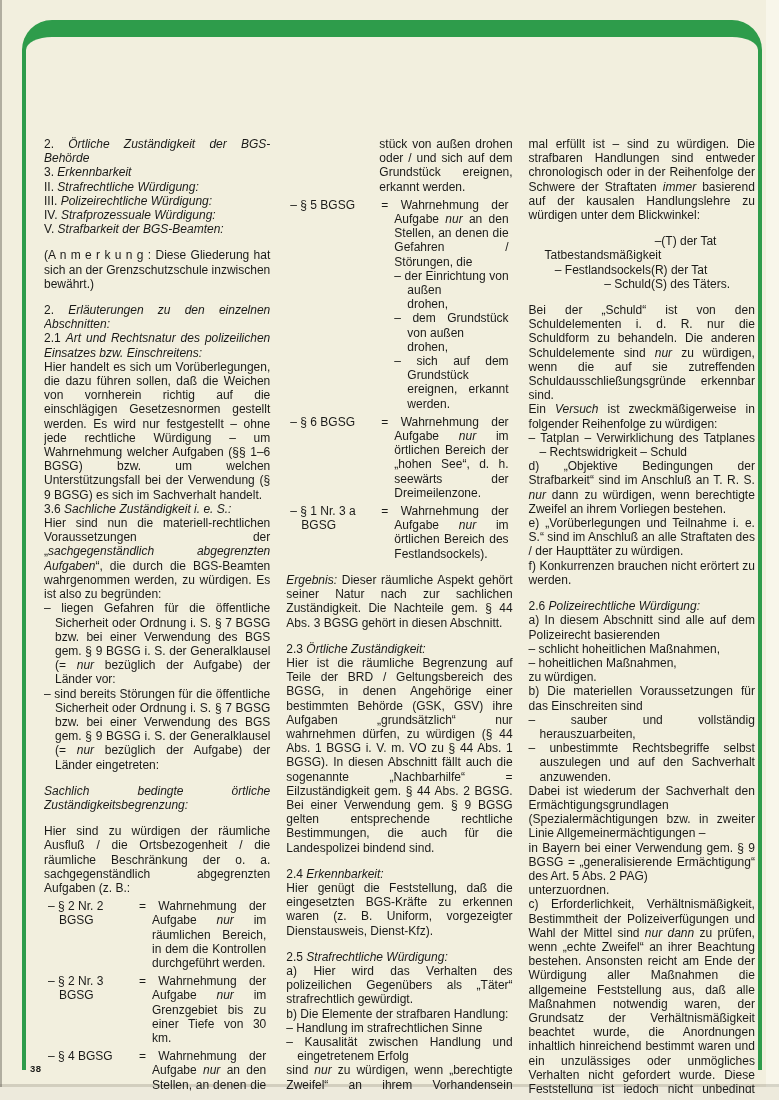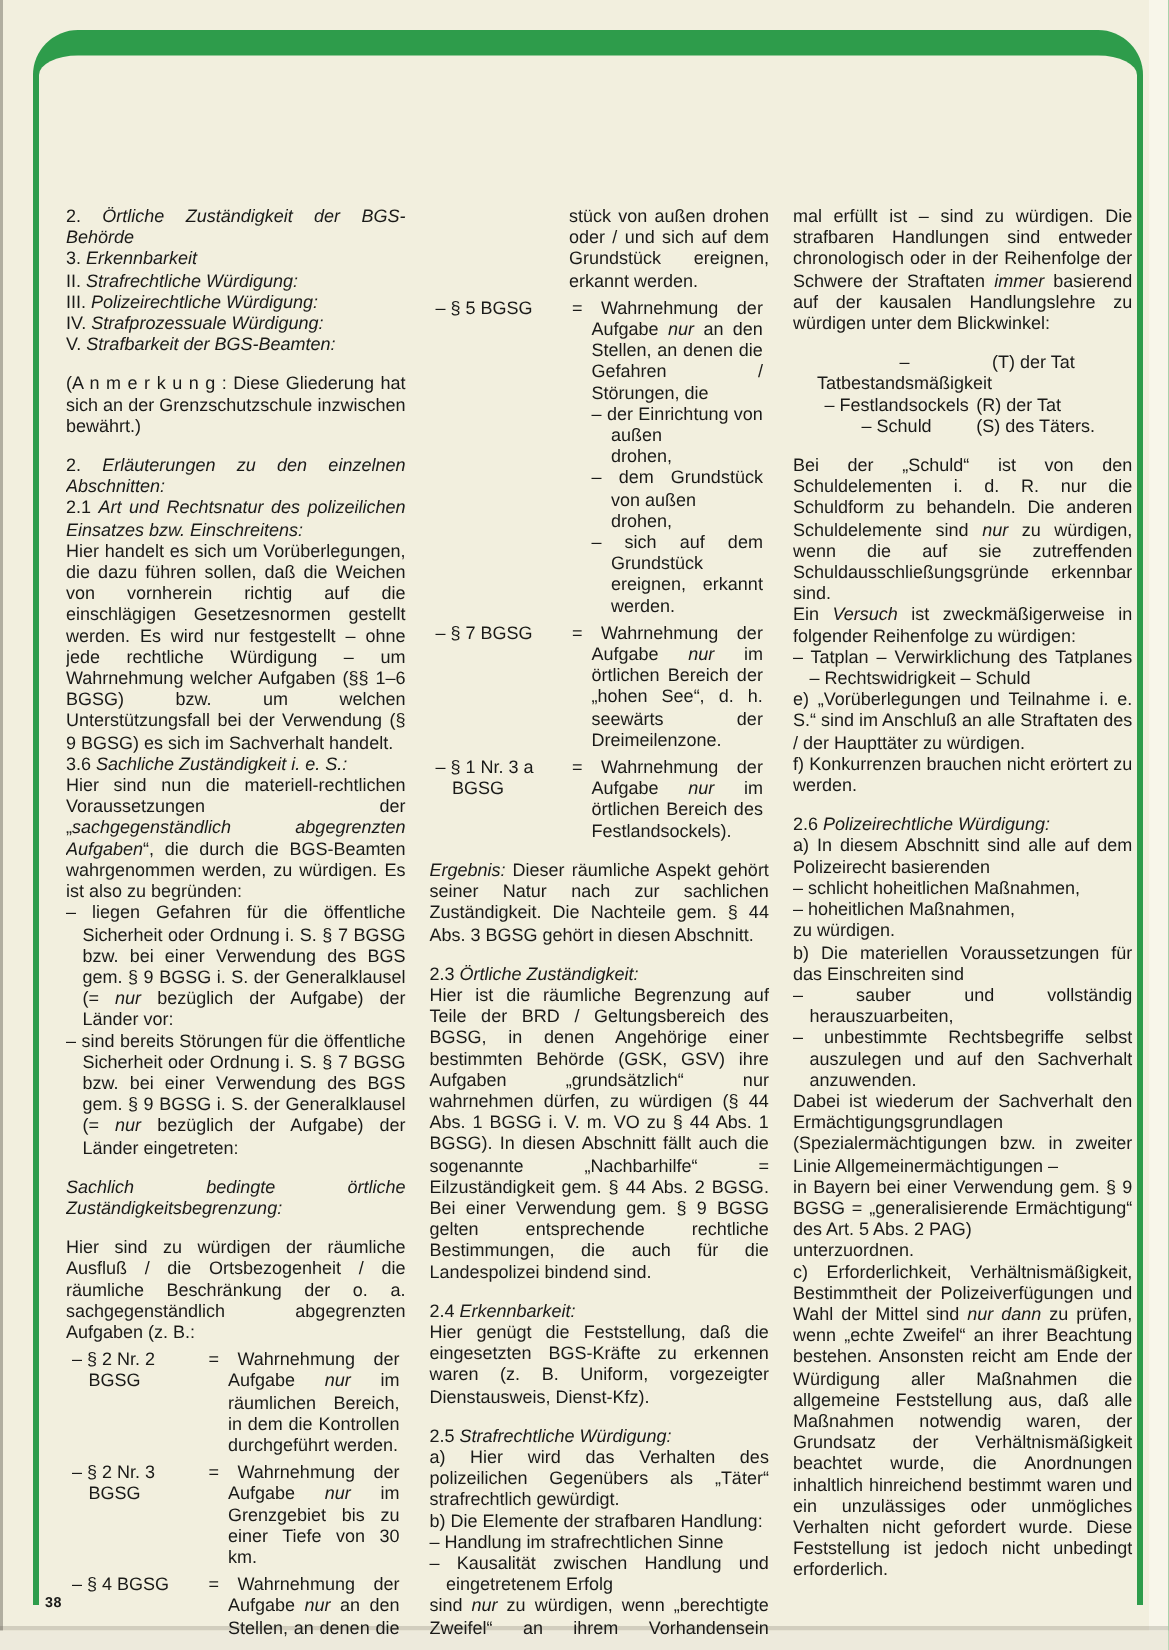--- a/index.html
+++ b/index.html
@@ -43,21 +43,21 @@
   .p{margin:0;white-space:pre-wrap;}
   .gap{margin-top:12px;}
   .hang{padding-left:11px;text-indent:-11px;}
   .cont{margin-left:93px;}
   .def{display:flex;margin:4px;}
   .def-label{width:80px;flex:none;white-space:pre-line;padding-left:11px;text-indent:-11px;text-align:left;}
   .def-body{flex:1 1 auto;min-width:0;}
   .def-body .p{padding-left:13px;text-indent:-13px;}
   .def-body .sub{margin-left:13px;}
   .row2{display:flex;}
-  .row2 .a{flex:1 1 auto;text-align:center;margin-left:16px;}
+  .row2 .a{flex:1 1 auto;text-align:right;margin-left:16px;}
   .row2 .b{flex:none;width:104px;text-align:left;}
   .i{font-style:italic;}
   .page-num{
     position:absolute;left:30px;top:1063px;
     font-size:9.5px;font-weight:bold;letter-spacing:.4px;
   }
 </style>
 </head>
 <body>
 
@@ -114,21 +114,21 @@
         <div class="def-body">
           <p class="p"><span>= Wahrnehmung der Aufgabe </span><span class="i">nur</span><span> an den Stellen, an denen die Gefahren / Störungen, die</span></p>
           <p class="p sub"><span>– der Einrichtung von außen
 drohen,</span></p>
           <p class="p sub"><span>– dem Grundstück von außen
 drohen,</span></p>
           <p class="p sub"><span>– sich auf dem Grundstück ereignen, erkannt werden.</span></p>
         </div>
       </div>
       <div class="def">
-        <div class="def-label">– § 7 BGSG</div>
+        <div class="def-label">– § 6 BGSG</div>
         <div class="def-body">
           <p class="p"><span>= Wahrnehmung der Aufgabe </span><span class="i">nur</span><span> im örtlichen Bereich der „hohen See“, d. h. seewärts der Dreimeilenzone.</span></p>
         </div>
       </div>
       <div class="def">
         <div class="def-label">– § 1 Nr. 3 a
 BGSG</div>
         <div class="def-body">
           <p class="p"><span>= Wahrnehmung der Aufgabe </span><span class="i">nur</span><span> im örtlichen Bereich des Festlandsockels).</span></p>
         </div>
@@ -155,20 +155,21 @@
         <span class="a"><span>– Festlandsockels</span></span>
         <span class="b"><span>(R) der Tat</span></span>
       </div>
       <div class="row2">
         <span class="a"><span>– Schuld</span></span>
         <span class="b"><span>(S) des Täters.</span></span>
       </div>
       <p class="p gap"><span>Bei der „Schuld“ ist von den Schuldelementen i. d. R. nur die Schuldform zu behandeln. Die anderen Schuldelemente sind </span><span class="i">nur</span><span> zu würdigen, wenn die auf sie zutreffenden Schuldausschließungsgründe erkennbar sind.</span></p>
       <p class="p"><span>Ein </span><span class="i">Versuch</span><span> ist zweckmäßigerweise in folgender Reihenfolge zu würdigen:</span></p>
       <p class="p hang"><span>– Tatplan – Verwirklichung des Tatplanes – Rechtswidrigkeit – Schuld</span></p>
+      <p class="p"><span>d) „Objektive Bedingungen der Strafbarkeit“ sind im Anschluß an T. R. S. </span><span class="i">nur</span><span> dann zu würdigen, wenn berechtigte Zweifel an ihrem Vorliegen bestehen.</span></p>
       <p class="p"><span>e) „Vorüberlegungen und Teilnahme i. e. S.“ sind im Anschluß an alle Straftaten des / der Haupttäter zu würdigen.</span></p>
       <p class="p"><span>f) Konkurrenzen brauchen nicht erörtert zu werden.</span></p>
       <p class="p gap"><span>2.6 </span><span class="i">Polizeirechtliche Würdigung:</span></p>
       <p class="p"><span>a) In diesem Abschnitt sind alle auf dem Polizeirecht basierenden</span></p>
       <p class="p hang"><span>– schlicht hoheitlichen Maßnahmen,</span></p>
       <p class="p hang"><span>– hoheitlichen Maßnahmen,</span></p>
       <p class="p"><span>zu würdigen.</span></p>
       <p class="p"><span>b) Die materiellen Voraussetzungen für das Einschreiten sind</span></p>
       <p class="p hang"><span>– sauber und vollständig herauszuarbeiten,</span></p>
       <p class="p hang"><span>– unbestimmte Rechtsbegriffe selbst auszulegen und auf den Sachverhalt anzuwenden.</span></p>

